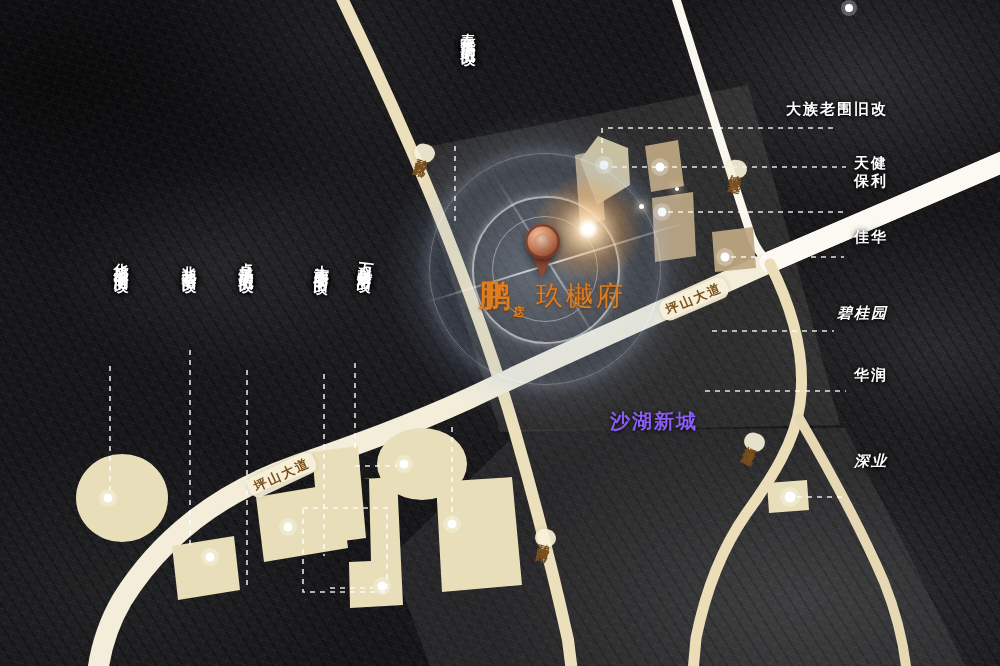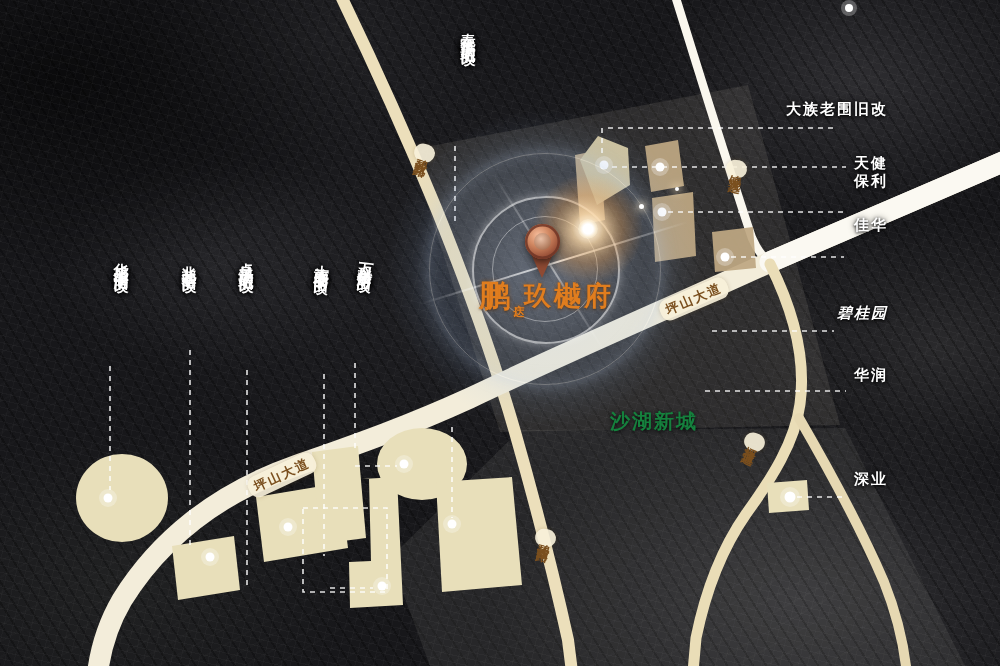--- a/index.html
+++ b/index.html
@@ -25,21 +25,21 @@
       repeating-linear-gradient(58deg, rgba(0,0,0,0.30) 0 2px, transparent 2px 11px),
       repeating-linear-gradient(151deg, rgba(255,255,255,0.02) 0 2px, transparent 2px 14px);}
   svg.layer{position:absolute;left:0;top:0;}
 
   
   .vlabel{position:absolute;writing-mode:vertical-rl;color:#fff;font-weight:700;
     font-size:15px;letter-spacing:3px;text-shadow:0 1px 3px rgba(0,0,0,.95),0 0 6px rgba(0,0,0,.7);
     transform-origin:top center;white-space:nowrap;}
   .rlabel{position:absolute;right:112px;color:#fff;font-weight:700;font-size:15px;
     letter-spacing:2px;text-shadow:0 1px 3px rgba(0,0,0,.95),0 0 6px rgba(0,0,0,.7);white-space:nowrap;}
-  .arealabel{position:absolute;left:610px;top:408px;color:#15803d;font-weight:700;
+  .arealabel{position:absolute;left:610px;top:408px;color:#8b5cf6;font-weight:700;
     font-size:20px;letter-spacing:2px;text-shadow:0 1px 4px rgba(0,0,0,.9);}
 
   
   .roadbadge{position:absolute;color:#7a4f1e;font-weight:700;white-space:nowrap;
     background:rgba(247,240,217,0.92);border-radius:9px;box-shadow:0 0 4px rgba(120,90,40,.25);
     transform-origin:center center;}
   .roadbadge.vert{writing-mode:vertical-rl;font-size:12.5px;letter-spacing:2px;padding:5px 2px;}
   .roadbadge.horz{font-size:13px;letter-spacing:2px;padding:2px 6px;}
 
   
@@ -68,21 +68,21 @@
   .pin-tail{position:absolute;left:531px;top:254px;width:0;height:0;
     border-left:11px solid transparent;border-right:11px solid transparent;
     border-top:24px solid #8e4a33;filter:drop-shadow(0 3px 4px rgba(0,0,0,.5));}
 
   
   .brand{position:absolute;left:479px;top:280px;display:flex;align-items:center;color:#e07d1e;
     text-shadow:0 0 4px rgba(160,80,10,0.55),0 1px 2px rgba(0,0,0,0.35);}
   .brand .logo-main{font-size:31px;font-weight:700;line-height:31px;}
   .brand .logo-sub{writing-mode:vertical-rl;font-size:11px;font-weight:700;line-height:12px;
     letter-spacing:1px;margin-left:2px;margin-top:3px;}
-  .brand .name{font-size:27px;font-weight:700;letter-spacing:3px;line-height:27px;}
+  .brand .name{font-size:27px;font-weight:400;letter-spacing:3px;margin-left:12px;line-height:27px;}
 </style>
 </head>
 <body>
 
 <div id="canvas">
   <div class="bg"></div>
   <div class="bg-noise"></div>
 
   <svg class="layer" width="1000" height="666" viewBox="0 0 1000 666">
 
@@ -198,24 +198,24 @@
 
   <div class="vlabel" style="left:111px;top:251px;">华盛华润旧改</div>
   <div class="vlabel" style="left:179px;top:254px;">兆邦基旧改</div>
   <div class="vlabel" style="left:236px;top:251px;">卓越汤坑旧改</div>
   <div class="vlabel" style="left:313px;top:253px;transform:rotate(4deg);">大族老围旧改</div>
   <div class="vlabel" style="left:358px;top:251px;transform:rotate(7deg);">万科楼角旧改</div>
 
   <div class="rlabel" style="top:100px;">大族老围旧改</div>
   <div class="rlabel" style="top:154px;">天健</div>
   <div class="rlabel" style="top:172px;">保利</div>
-  <div class="rlabel" style="top:216px;">佳华</div>
+  <div class="rlabel" style="top:228px;">佳华</div>
   <div class="rlabel" style="top:304px;font-style:italic;">碧桂园</div>
   <div class="rlabel" style="top:366px;font-family:Liberation Serif, serif;">华润</div>
-  <div class="rlabel" style="top:470px;">深业</div>
+  <div class="rlabel" style="top:452px;font-style:italic;">深业</div>
 
   <div class="roadbadge vert" style="left:414px;top:144px;transform:rotate(17deg);">碧沙北路</div>
   <div class="roadbadge vert" style="left:726px;top:160px;transform:rotate(9deg);">锦龙大道</div>
   <div class="roadbadge horz" style="left:658px;top:288px;transform:rotate(-23deg);">坪山大道</div>
   <div class="roadbadge horz" style="left:246px;top:464px;transform:rotate(-25deg);">坪山大道</div>
   <div class="roadbadge vert" style="left:744px;top:433px;transform:rotate(23deg);">坪盐通道</div>
   <div class="roadbadge vert" style="left:535px;top:529px;transform:rotate(12deg);">碧沙南路</div>
 </div>
 
 </body></html>

